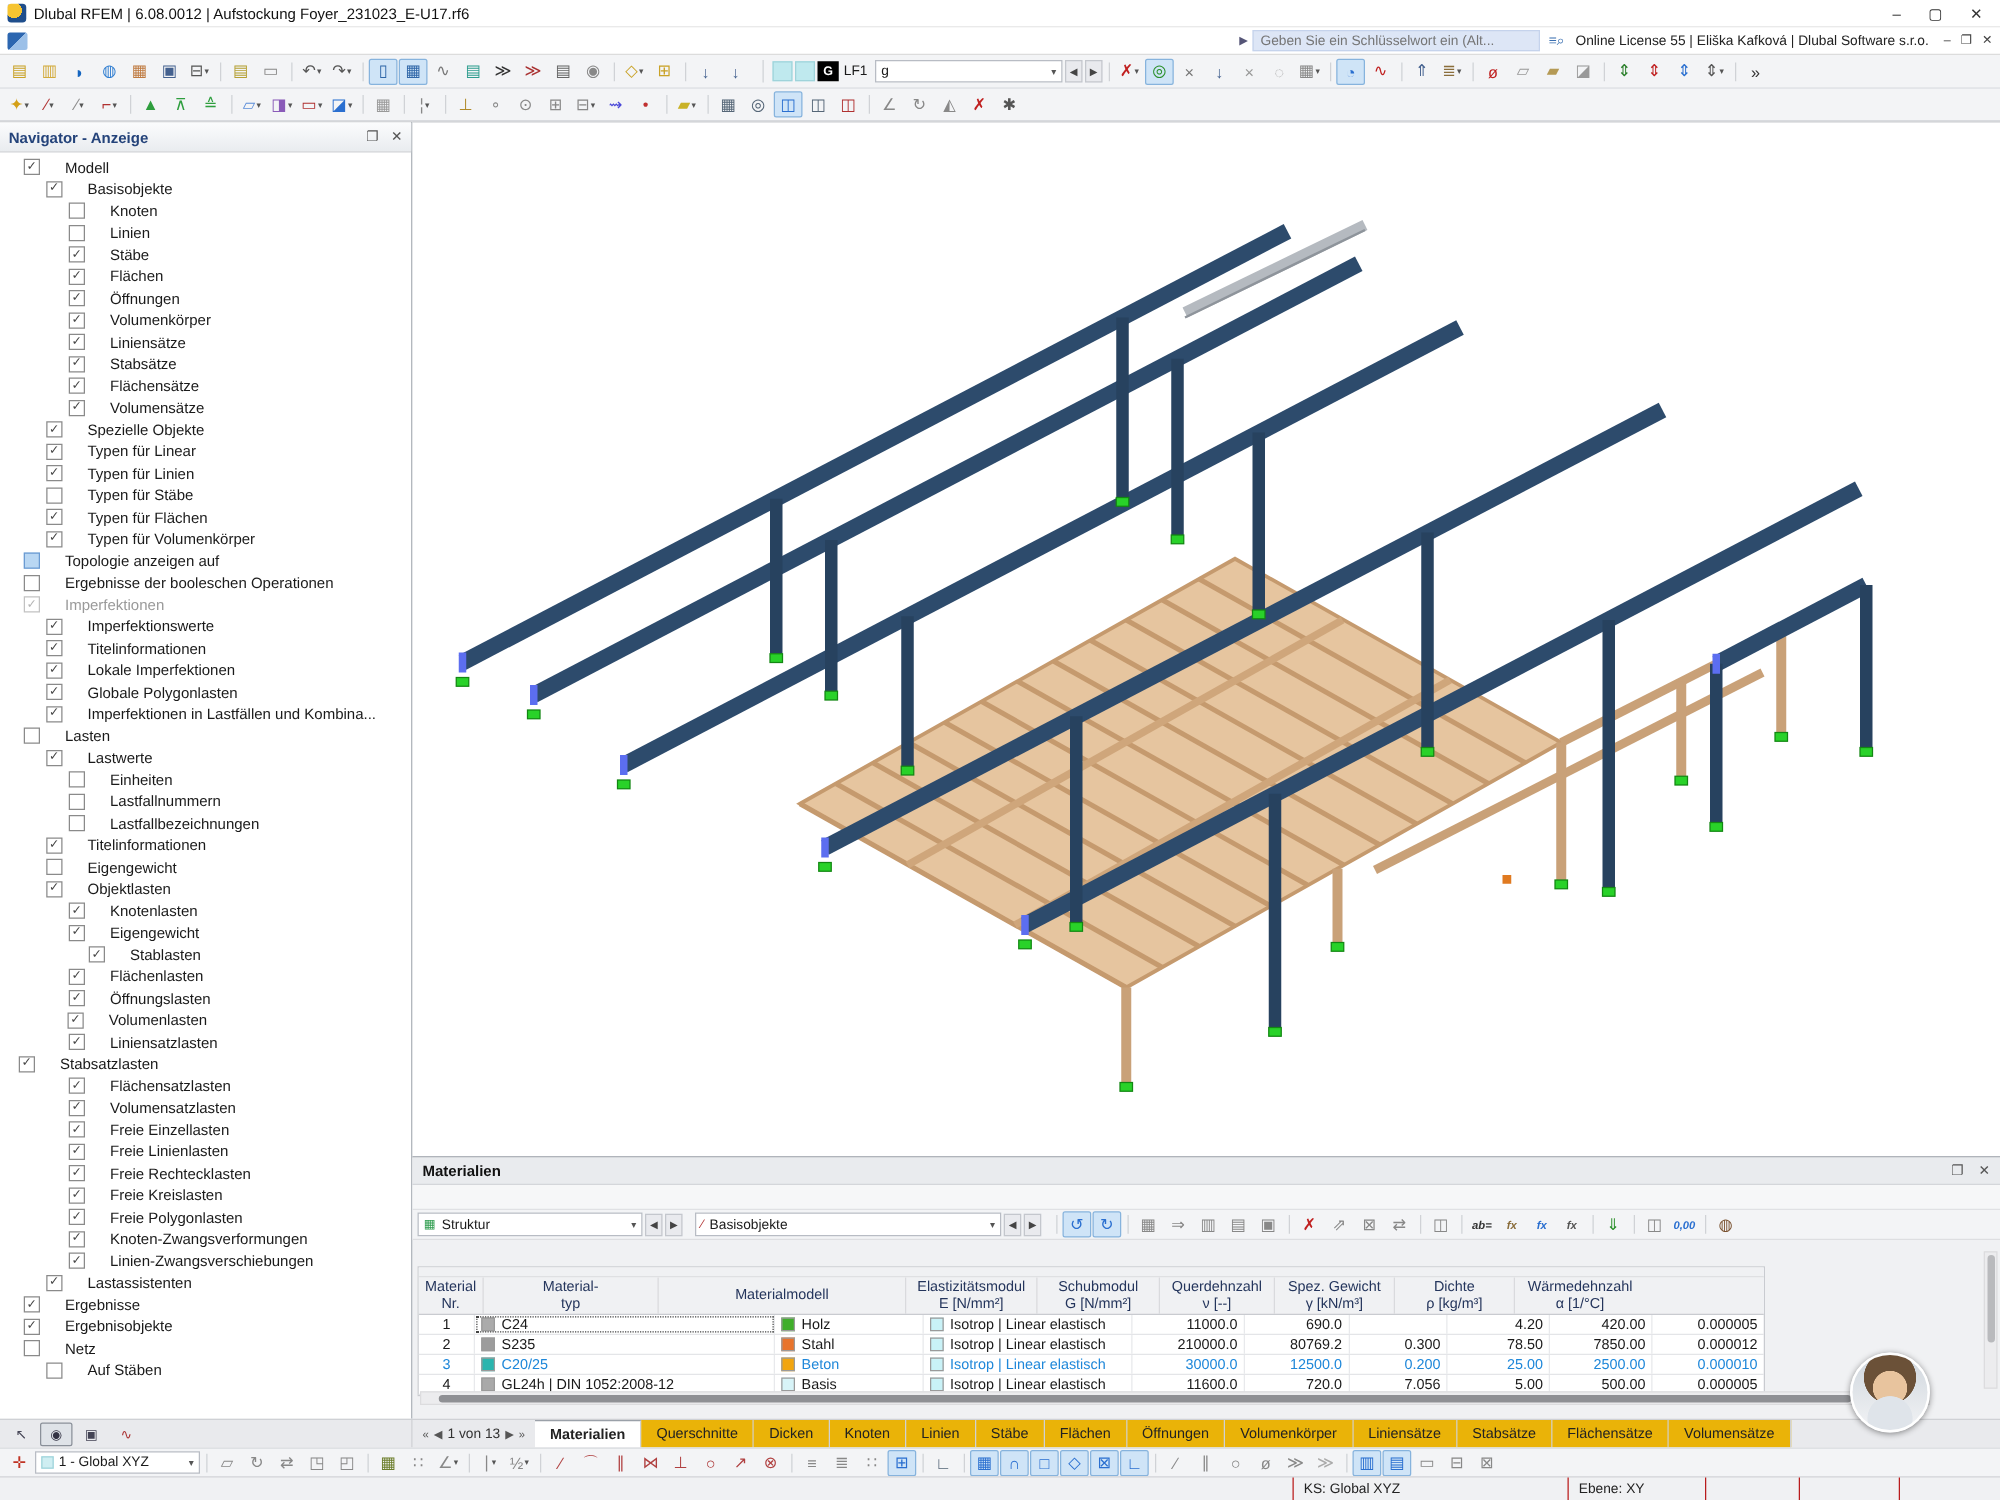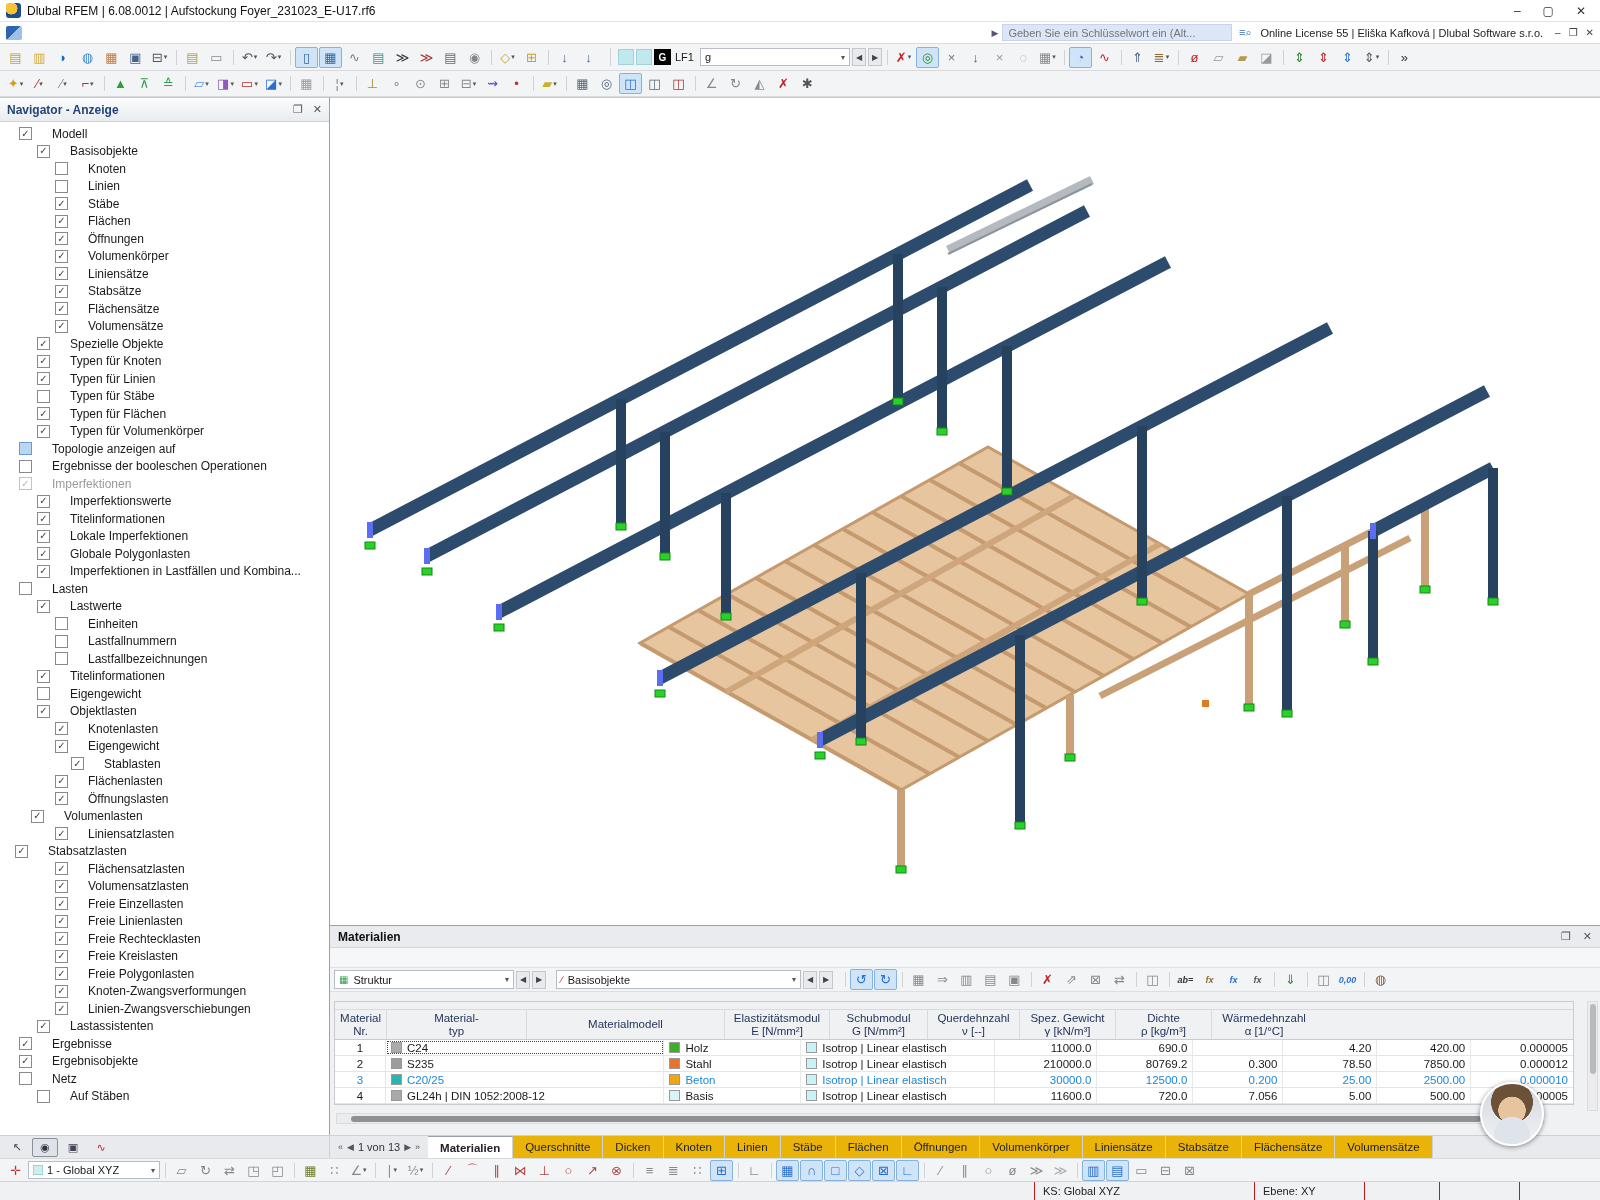--- a/index.html
+++ b/index.html
@@ -60,21 +60,21 @@
   #panel{position:absolute;left:330px;top:925px;width:1270px;height:210px;background:#f0f1f3;border-top:1px solid #9aa0a8}
   #panel-title{height:22px;background:#e9ebee;border-bottom:1px solid #d4d6da;display:flex;align-items:center;padding:0 8px;font-weight:bold;color:#111}
   #panel-title .hbtns{margin-left:auto;display:flex;gap:12px;color:#555;font-weight:normal;font-size:11px}
   #panel-menu{height:20px;display:flex;align-items:center;background:#f6f7f8;border-bottom:1px solid #e0e1e4}
   #panel-menu .menu-item{padding:2px 9px;font-size:12px}
   #panel-toolbar{height:24px;display:flex;align-items:center;gap:2px;padding:0 4px;background:#f3f4f6;border-bottom:1px solid #dddee1}
   .ptcombo{height:19px;background:#fff;border:1px solid #b8bcc4;display:flex;align-items:center;font-size:11px;padding:0 4px;gap:5px}
   .ptcombo .car{margin-left:auto;font-size:8px;color:#555}
   .cicon{font-size:10px}
   
-  #mtable{position:absolute;left:4px;top:75px;width:1240px;background:#fff;border:1px solid #c9cbd0}
+  #mtable{position:absolute;left:4px;top:87px;width:1078px;background:#fff;border:1px solid #c9cbd0}
   .hrow,.mrow{display:flex}
   .hrow{background:#f0f1f3;border-bottom:1px solid #c9cbd0;height:30px}
   .hcell{display:flex;flex-direction:column;align-items:center;justify-content:center;border-right:1px solid #d9dadd;color:#24355c;font-size:11.5px;line-height:13px}
   .mrow{height:16px;border-bottom:1px solid #e4e5e8;align-items:center}
   .c{padding:0 5px;border-right:1px solid #e8e9ec;font-size:11.5px;display:flex;align-items:center;height:100%;overflow:hidden;white-space:nowrap}
   .num{justify-content:flex-end}
   .c1{width:52px;justify-content:center}
   .c2{width:285px}.c3{width:140px}.c4{width:198px}
   .c5{width:105px}.c6{width:98px}.c7{width:92px}.c8{width:96px}.c9{width:96px}.c10{width:104px;border-right:none}
   .sw{width:11px;height:11px;border:1px solid #9a9a9a;margin-right:5px;flex:none;display:inline-block}
@@ -473,21 +473,21 @@
       <div class="trow" style="padding-left: 22px;">
         <span class="texp e-r"></span>
         <span class="tchk chk-1"></span>
         <span class="tico ic-m"></span>
         <span class="tlabel">Spezielle Objekte</span>
       </div>
       <div class="trow" style="padding-left: 22px;">
         <span class="texp e-r"></span>
         <span class="tchk chk-1"></span>
         <span class="tico ic-m"></span>
-        <span class="tlabel">Typen für Knoten</span>
+        <span class="tlabel">Typen für Linear</span>
       </div>
       <div class="trow" style="padding-left: 22px;">
         <span class="texp e-r"></span>
         <span class="tchk chk-1"></span>
         <span class="tico ic-m"></span>
         <span class="tlabel">Typen für Linien</span>
       </div>
       <div class="trow" style="padding-left: 22px;">
         <span class="texp e-r"></span>
         <span class="tchk chk-0"></span>
@@ -625,21 +625,21 @@
         <span class="tchk chk-1"></span>
         <span class="tico ic-l"></span>
         <span class="tlabel">Flächenlasten</span>
       </div>
       <div class="trow" style="padding-left: 40px;">
         <span class="texp e-r"></span>
         <span class="tchk chk-1"></span>
         <span class="tico ic-l"></span>
         <span class="tlabel">Öffnungslasten</span>
       </div>
-      <div class="trow" style="padding-left: 16px;">
+      <div class="trow" style="padding-left: 39px;">
         <span class="texp e-r"></span>
         <span class="tchk chk-1"></span>
         <span class="tico ic-l"></span>
         <span class="tlabel">Volumenlasten</span>
       </div>
       <div class="trow" style="padding-left: 40px;">
         <span class="texp e-r"></span>
         <span class="tchk chk-1"></span>
         <span class="tico ic-l"></span>
         <span class="tlabel">Liniensatzlasten</span>

